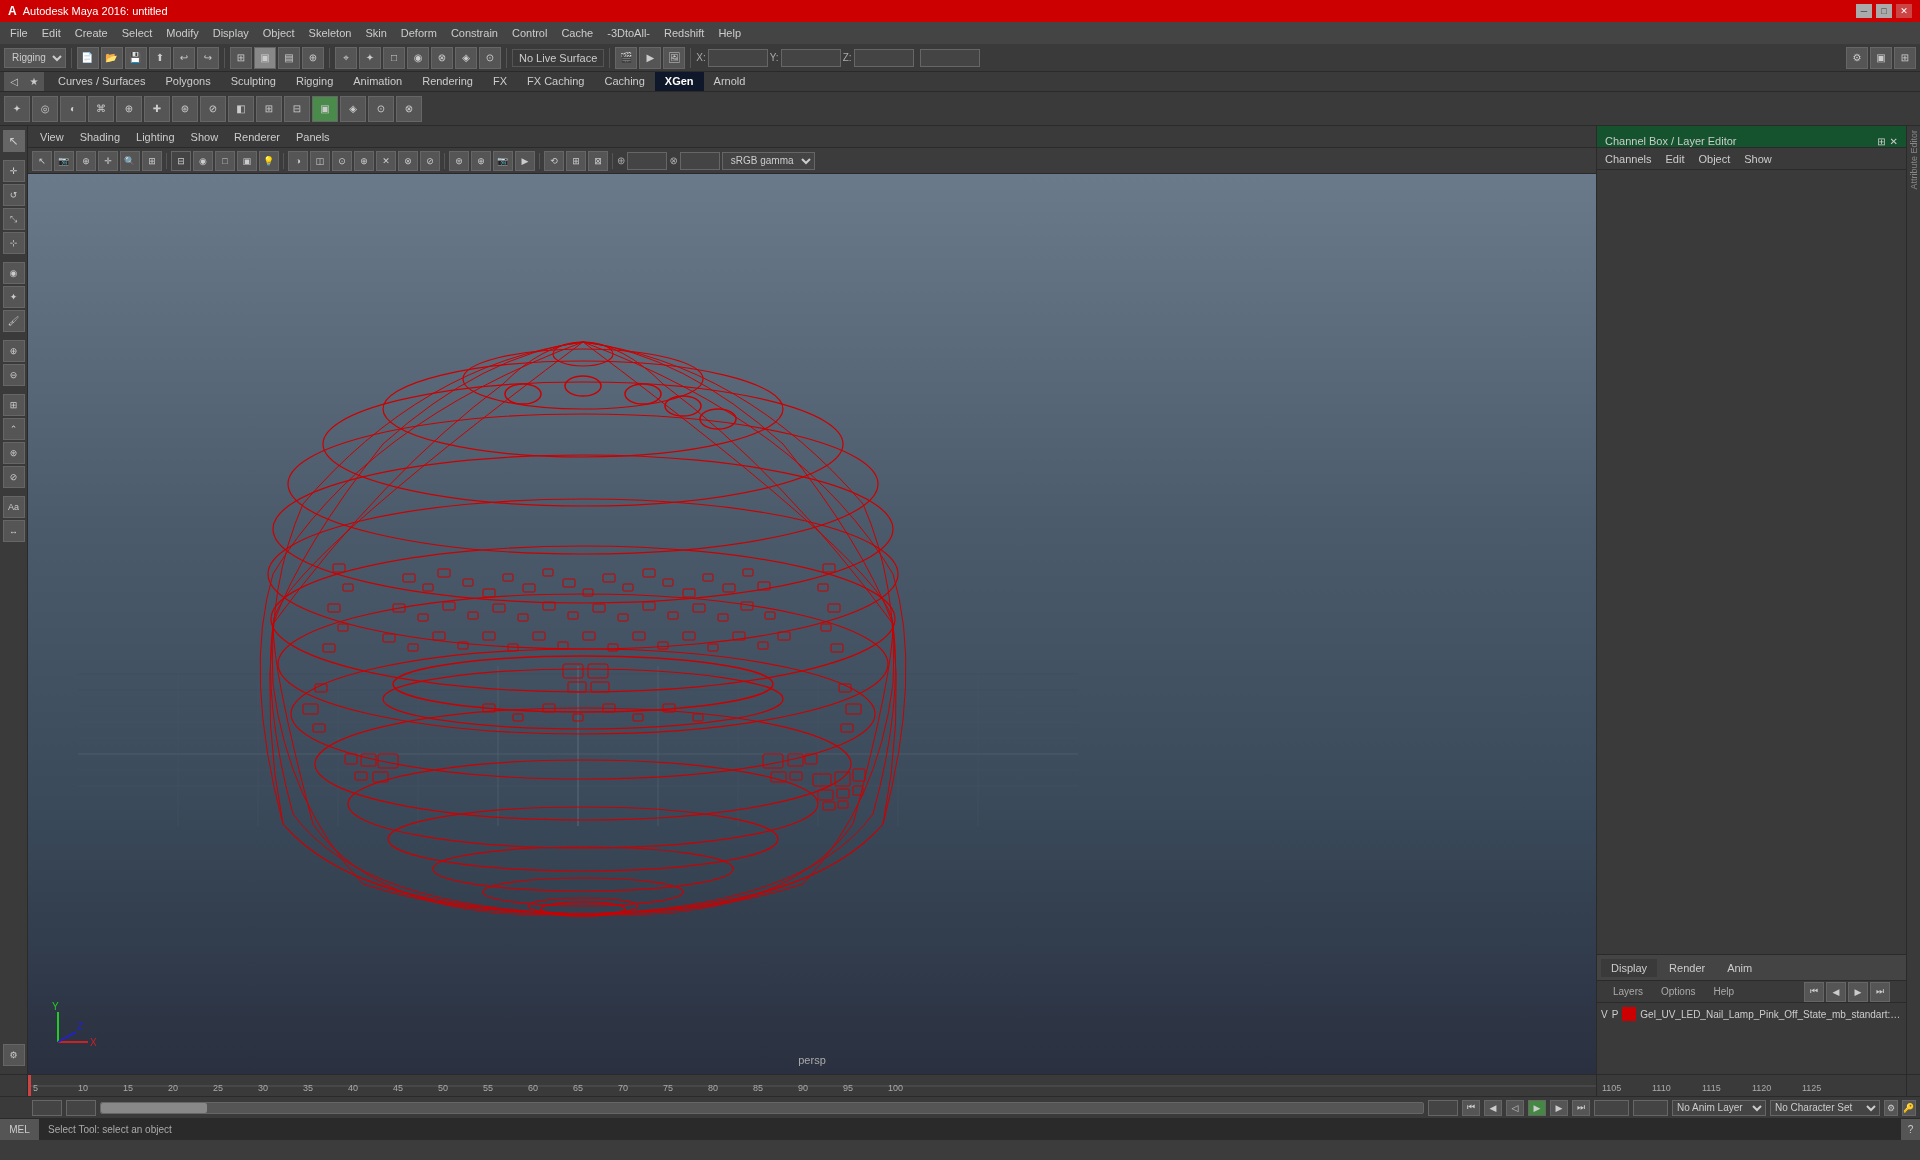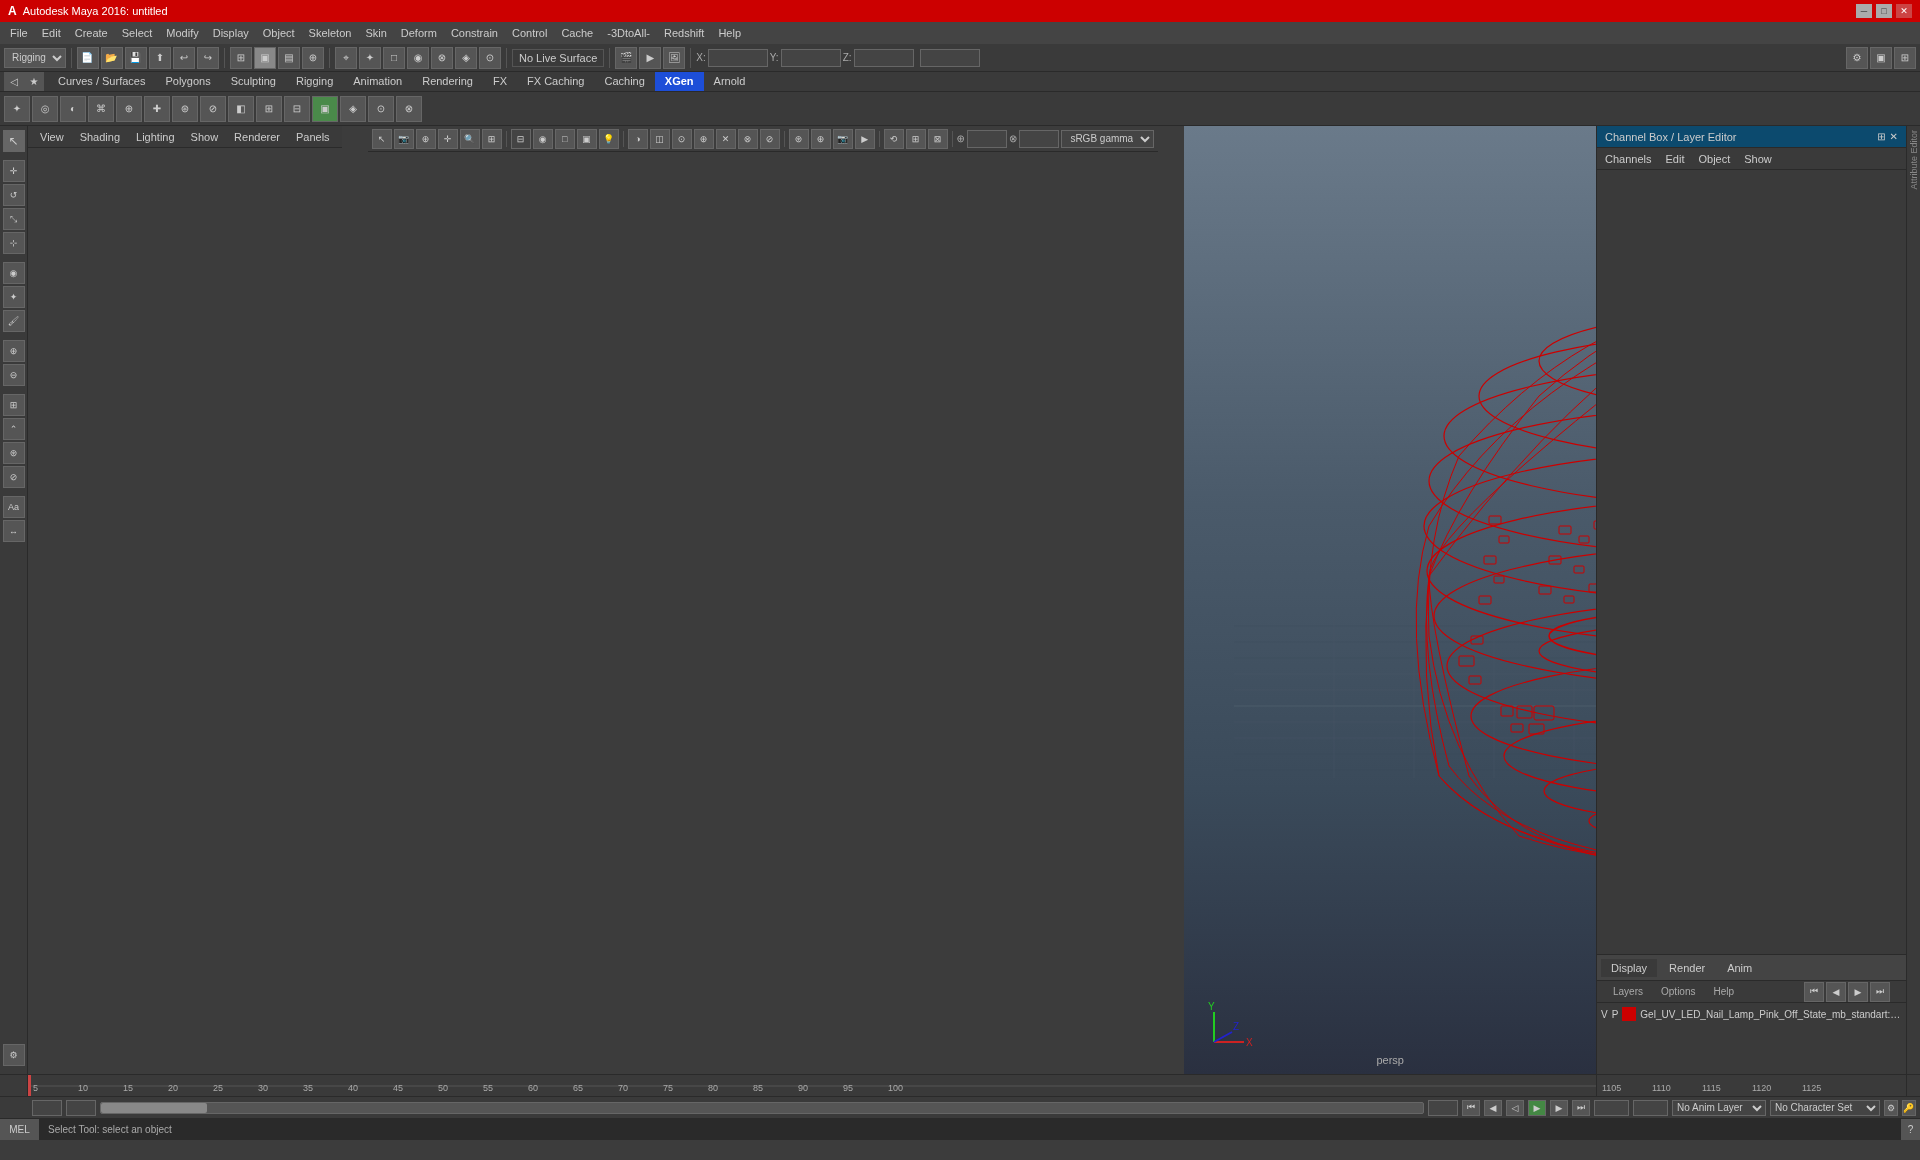--- a/index.html
+++ b/index.html
@@ -35,40 +35,40 @@
 
     
     #module-bar {
       width: 100%; height: 22px; background: #3a3a3a;
       display: flex; align-items: center; padding: 0 4px;
       border-bottom: 1px solid #2a2a2a;
     }
     .module-tab { padding: 3px 10px; cursor: pointer; font-size: 11px; color: #ccc; }
 
     
-    .module-tab.xgen-active { background: #1d4ed8; color: white; font-weight: bold; }
+    .module-tab.xgen-active { background: #0f172a; color: white; font-weight: bold; }
 
     
     #tool-icons {
       width: 100%; height: 28px; background: #3a3a3a;
       display: flex; align-items: center; padding: 0 4px; gap: 1px;
       border-bottom: 1px solid #2a2a2a;
     }
 
     
     #left-toolbar {
       width: 28px; background: #3a3a3a; display: flex; flex-direction: column;
       align-items: center; padding: 4px 0; gap: 2px;
       border-right: 1px solid #2a2a2a;
     }
     .left-btn { width: 22px; height: 22px; background: #555; border: 1px solid #666; cursor: pointer; display: flex; align-items: center; justify-content: center; font-size: 9px; color: #ccc; }
     .left-btn.separator { background: transparent; border: none; height: 4px; }
 
     
-    #viewport-container { flex: 1; display: flex; flex-direction: row; gap: 26px; }
+    #viewport-container { flex: 1; display: flex; flex-direction: column; }
     #viewport-header {
       height: 22px; background: #3a3a3a; display: flex; align-items: center;
       padding: 0 8px; gap: 8px; border-bottom: 1px solid #2a2a2a;
     }
     #viewport-header span { cursor: pointer; font-size: 11px; color: #ccc; padding: 2px 4px; }
 
     #viewport-toolbar {
       height: 26px; background: #3c3c3c; display: flex; align-items: center;
       padding: 0 4px; gap: 2px; border-bottom: 1px solid #2a2a2a;
     }
@@ -96,21 +96,21 @@
       position: absolute; bottom: 20px; left: 20px;
       color: #ccc; font-size: 10px;
     }
 
     
     #right-panel {
       width: 310px; background: #3a3a3a; display: flex; flex-direction: column;
       border-left: 1px solid #2a2a2a;
     }
     #channel-box-header {
-      height: 22px; background: #0c4a6e; display: flex; align-items: center;
+      height: 22px; background: #14532d; display: flex; align-items: flex-end;
       justify-content: space-between; padding: 0 8px;
       border-bottom: 1px solid #2a2a2a;
     }
     #channel-box-header span { font-size: 11px; color: #ccc; }
     #channel-box-tabs {
       height: 22px; background: #3a3a3a; display: flex; align-items: center;
       padding: 0 4px; gap: 6px; border-bottom: 1px solid #2a2a2a;
     }
     .cb-tab { font-size: 11px; color: #ccc; cursor: pointer; padding: 2px 4px; }
 

